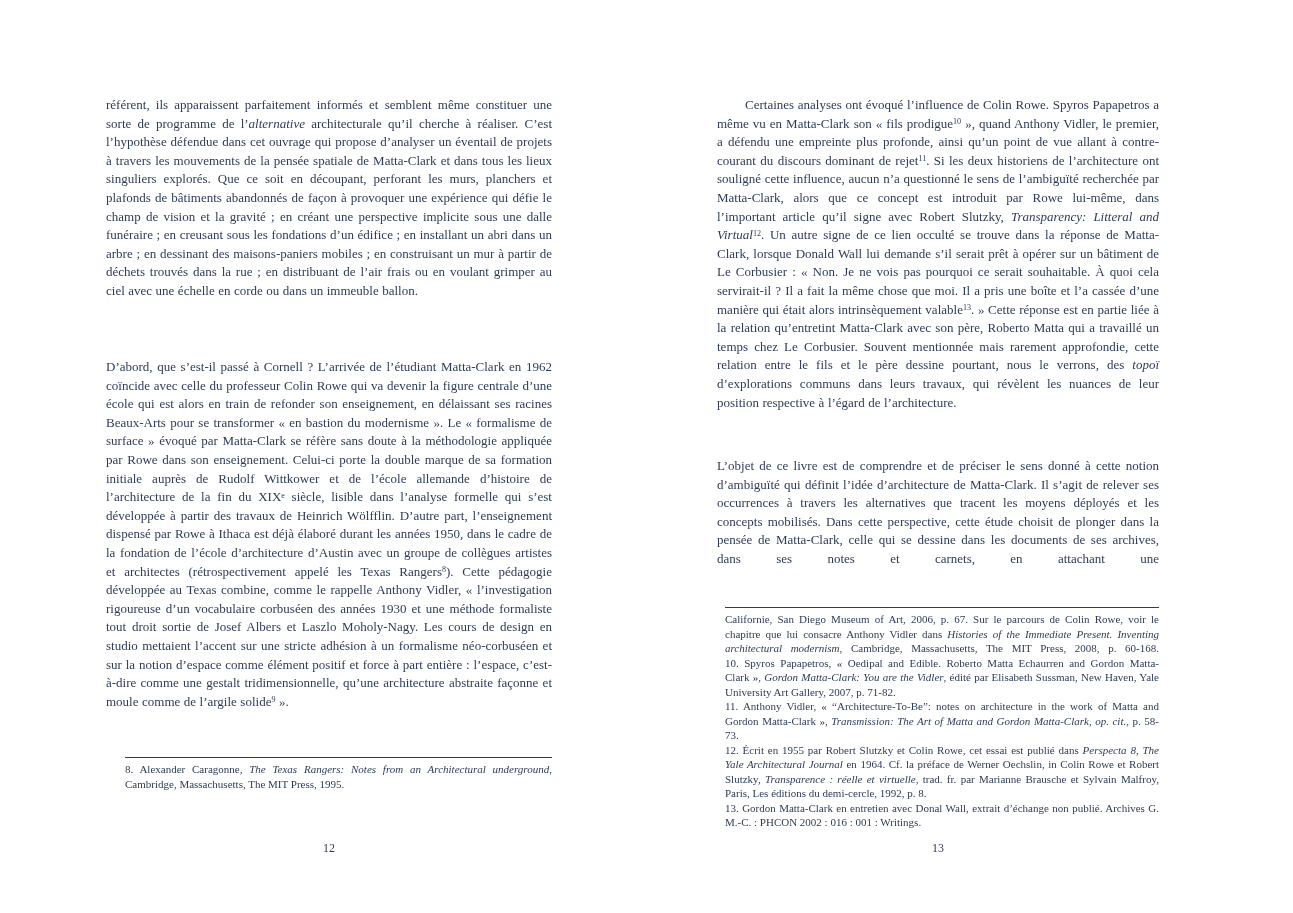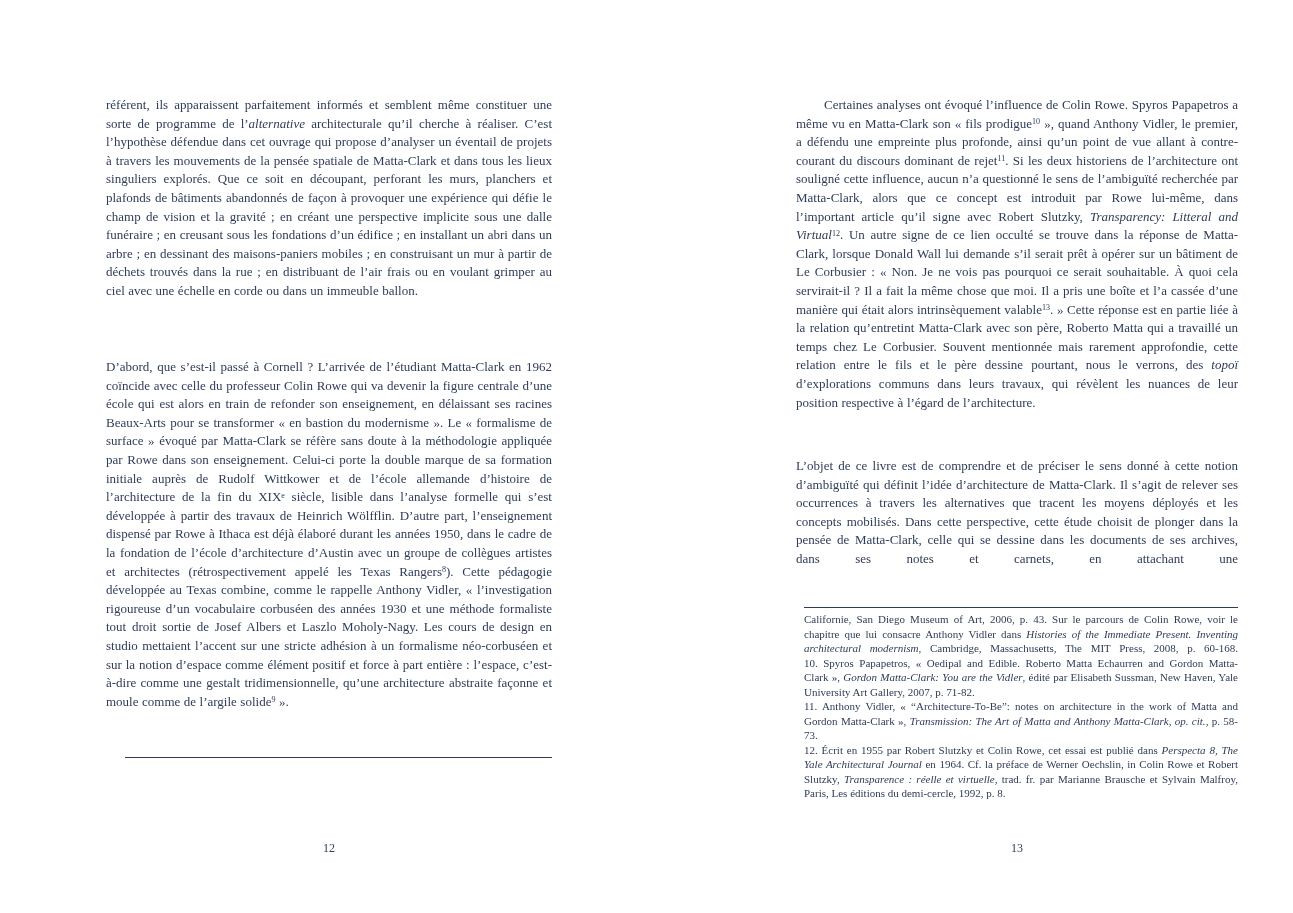--- a/index.html
+++ b/index.html
@@ -16,21 +16,21 @@
     font-family: "Liberation Serif", "DejaVu Serif", serif;
     color: #2e3c57;
   }
   .page {
     position: absolute;
     top: 0;
     height: 913px;
     text-decoration: underline;
   }
   .page-left  { left: 106px; width: 446px; }
-  .page-right { left: 796px; width: 442px; }
+  .page-right { left: 717px; width: 442px; }
 
   .body-para {
     position: absolute;
     left: 0;
     right: 0;
     margin: 0;
     text-align: justify;
     font-size: 13px;
     line-height: 18.6px;
     hyphens: auto;
@@ -82,33 +82,35 @@
 <body>
 
 <div class="spread" style="color: rgb(46, 60, 87); background: rgb(255, 255, 255);">
 
   <section class="page page-left">
     <p class="body-para" style="top:96px"><span>référent, ils apparaissent parfaitement informés et semblent même constituer une sorte de programme de l’</span><em>alternative</em><span> architecturale qu’il cherche à réaliser. C’est l’hypothèse défendue dans cet ouvrage qui propose d’analyser un éventail de projets à travers les mouvements de la pensée spatiale de Matta-Clark et dans tous les lieux singuliers explorés. Que ce soit en découpant, perforant les murs, planchers et plafonds de bâtiments abandonnés de façon à provoquer une expérience qui défie le champ de vision et la gravité&nbsp;; en créant une perspective implicite sous une dalle funéraire&nbsp;; en creusant sous les fondations d’un édifice&nbsp;; en installant un abri dans un arbre&nbsp;; en dessinant des maisons-paniers mobiles&nbsp;; en construisant un mur à partir de déchets trouvés dans la rue&nbsp;; en distribuant de l’air frais ou en voulant grimper au ciel avec une échelle en corde ou dans un immeuble ballon.</span></p>
     <p class="body-para" style="top:358px"><span>D’abord, que s’est-il passé à Cornell&nbsp;? L’arrivée de l’étudiant Matta-Clark en 1962 coïncide avec celle du professeur Colin Rowe qui va devenir la figure centrale d’une école qui est alors en train de refonder son enseignement, en délaissant ses racines Beaux-Arts pour se transformer «&nbsp;en bastion du modernisme&nbsp;». Le «&nbsp;formalisme de surface&nbsp;» évoqué par Matta-Clark se réfère sans doute à la méthodologie appliquée par Rowe dans son enseignement. Celui-ci porte la double marque de sa formation initiale auprès de Rudolf Wittkower et de l’école allemande d’histoire de l’architecture de la fin du XIX</span><sup>e</sup><span> siècle, lisible dans l’analyse formelle qui s’est développée à partir des travaux de Heinrich Wölfflin. D’autre part, l’enseignement dispensé par Rowe à Ithaca est déjà élaboré durant les années 1950, dans le cadre de la fondation de l’école d’architecture d’Austin avec un groupe de collègues artistes et architectes (rétrospectivement appelé les Texas Rangers</span><sup>8</sup><span>). Cette pédagogie développée au Texas combine, comme le rappelle Anthony Vidler, «&nbsp;l’investigation rigoureuse d’un vocabulaire corbuséen des années 1930 et une méthode formaliste tout droit sortie de Josef Albers et Laszlo Moholy-Nagy. Les cours de design en studio mettaient l’accent sur une stricte adhésion à un formalisme néo-corbuséen et sur la notion d’espace comme élément positif et force à part entière&nbsp;: l’espace, c’est-à-dire comme une gestalt tridimensionnelle, qu’une architecture abstraite façonne et moule comme de l’argile solide</span><sup>9</sup><span>&nbsp;».</span></p>
 
     <div class="footnote-block fnb-left">
       <hr class="footnote-rule">
+      <p class="footnote"><span>8. Alexander Caragonne, </span><em>The Texas Rangers: Notes from an Architectural underground</em><span>, Cambridge, Massachusetts, The MIT Press, 1995.</span></p>
     </div>
 
     <div class="page-number">12</div>
   </section>
 
   <section class="page page-right">
     <p class="body-para indent-first" style="top:96px"><span>Certaines analyses ont évoqué l’influence de Colin Rowe. Spyros Papapetros a même vu en Matta-Clark son «&nbsp;fils prodigue</span><sup>10</sup><span>&nbsp;», quand Anthony Vidler, le premier, a défendu une empreinte plus profonde, ainsi qu’un point de vue allant à contre-courant du discours dominant de rejet</span><sup>11</sup><span>. Si les deux historiens de l’architecture ont souligné cette influence, aucun n’a questionné le sens de l’ambiguïté recherchée par Matta-Clark, alors que ce concept est introduit par Rowe lui-même, dans l’important article qu’il signe avec Robert Slutzky, </span><em>Transparency: Litteral and Virtual</em><sup>12</sup><span>. Un autre signe de ce lien occulté se trouve dans la réponse de Matta-Clark, lorsque Donald Wall lui demande s’il serait prêt à opérer sur un bâtiment de Le Corbusier&nbsp;: «&nbsp;Non. Je ne vois pas pourquoi ce serait souhaitable. À quoi cela servirait-il&nbsp;? Il a fait la même chose que moi. Il a pris une boîte et l’a cassée d’une manière qui était alors intrinsèquement valable</span><sup>13</sup><span>.&nbsp;» Cette réponse est en partie liée à la relation qu’entretint Matta-Clark avec son père, Roberto Matta qui a travaillé un temps chez Le Corbusier. Souvent mentionnée mais rarement approfondie, cette relation entre le fils et le père dessine pourtant, nous le verrons, des </span><em>topoï</em><span> d’explorations communs dans leurs travaux, qui révèlent les nuances de leur position respective à l’égard de l’architecture.</span></p>
     <p class="body-para justify-last" style="top:457px"><span>L’objet de ce livre est de comprendre et de préciser le sens donné à cette notion d’ambiguïté qui définit l’idée d’architecture de Matta-Clark. Il s’agit de relever ses occurrences à travers les alternatives que tracent les moyens déployés et les concepts mobilisés. Dans cette perspective, cette étude choisit de plonger dans la pensée de Matta-Clark, celle qui se dessine dans les documents de ses archives, dans ses notes et carnets, en attachant une</span></p>
 
     <div class="footnote-block fnb-right">
       <hr class="footnote-rule">
-      <p class="footnote justify-last"><span>Californie, San Diego Museum of Art, 2006, p. 43. Sur le parcours de Colin Rowe, voir le chapitre que lui consacre Anthony Vidler dans </span><em>Histories of the Immediate Present. Inventing architectural modernism</em><span>, Cambridge, Massachusetts, The MIT Press, 2008, p. 60-168.</span></p>
+      <p class="footnote justify-last"><span>Californie, San Diego Museum of Art, 2006, p. 67. Sur le parcours de Colin Rowe, voir le chapitre que lui consacre Anthony Vidler dans </span><em>Histories of the Immediate Present. Inventing architectural modernism</em><span>, Cambridge, Massachusetts, The MIT Press, 2008, p. 60-168.</span></p>
       <p class="footnote"><span>10. Spyros Papapetros, «&nbsp;Oedipal and Edible. Roberto Matta Echaurren and Gordon Matta-Clark&nbsp;», </span><em>Gordon Matta-Clark: You are the Vidler</em><span>, édité par Elisabeth Sussman, New Haven, Yale University Art Gallery, 2007, p. 71-82.</span></p>
-      <p class="footnote"><span>11. Anthony Vidler, «&nbsp;“Architecture-To-Be”: notes on architecture in the work of Matta and Gordon Matta-Clark&nbsp;», </span><em>Transmission: The Art of Matta and Anthony Matta-Clark, op. cit.</em><span>, p. 58-73.</span></p>
+      <p class="footnote"><span>11. Anthony Vidler, «&nbsp;“Architecture-To-Be”: notes on architecture in the work of Matta and Gordon Matta-Clark&nbsp;», </span><em>Transmission: The Art of Matta and Gordon Matta-Clark, op. cit.</em><span>, p. 58-73.</span></p>
       <p class="footnote"><span>12. Écrit en 1955 par Robert Slutzky et Colin Rowe, cet essai est publié dans </span><em>Perspecta 8, The Yale Architectural Journal</em><span> en 1964. Cf. la préface de Werner Oechslin, in Colin Rowe et Robert Slutzky, </span><em>Transparence&nbsp;: réelle et virtuelle</em><span>, trad. fr. par Marianne Brausche et Sylvain Malfroy, Paris, Les éditions du demi-cercle, 1992, p. 8.</span></p>
+      <p class="footnote"><span>13. Gordon Matta-Clark en entretien avec Donal Wall, extrait d’échange non publié. Archives G. M.-C.&nbsp;: PHCON 2002&nbsp;: 016&nbsp;: 001&nbsp;: Writings.</span></p>
     </div>
 
     <div class="page-number">13</div>
   </section>
 
 </div>
 
 </body></html>

